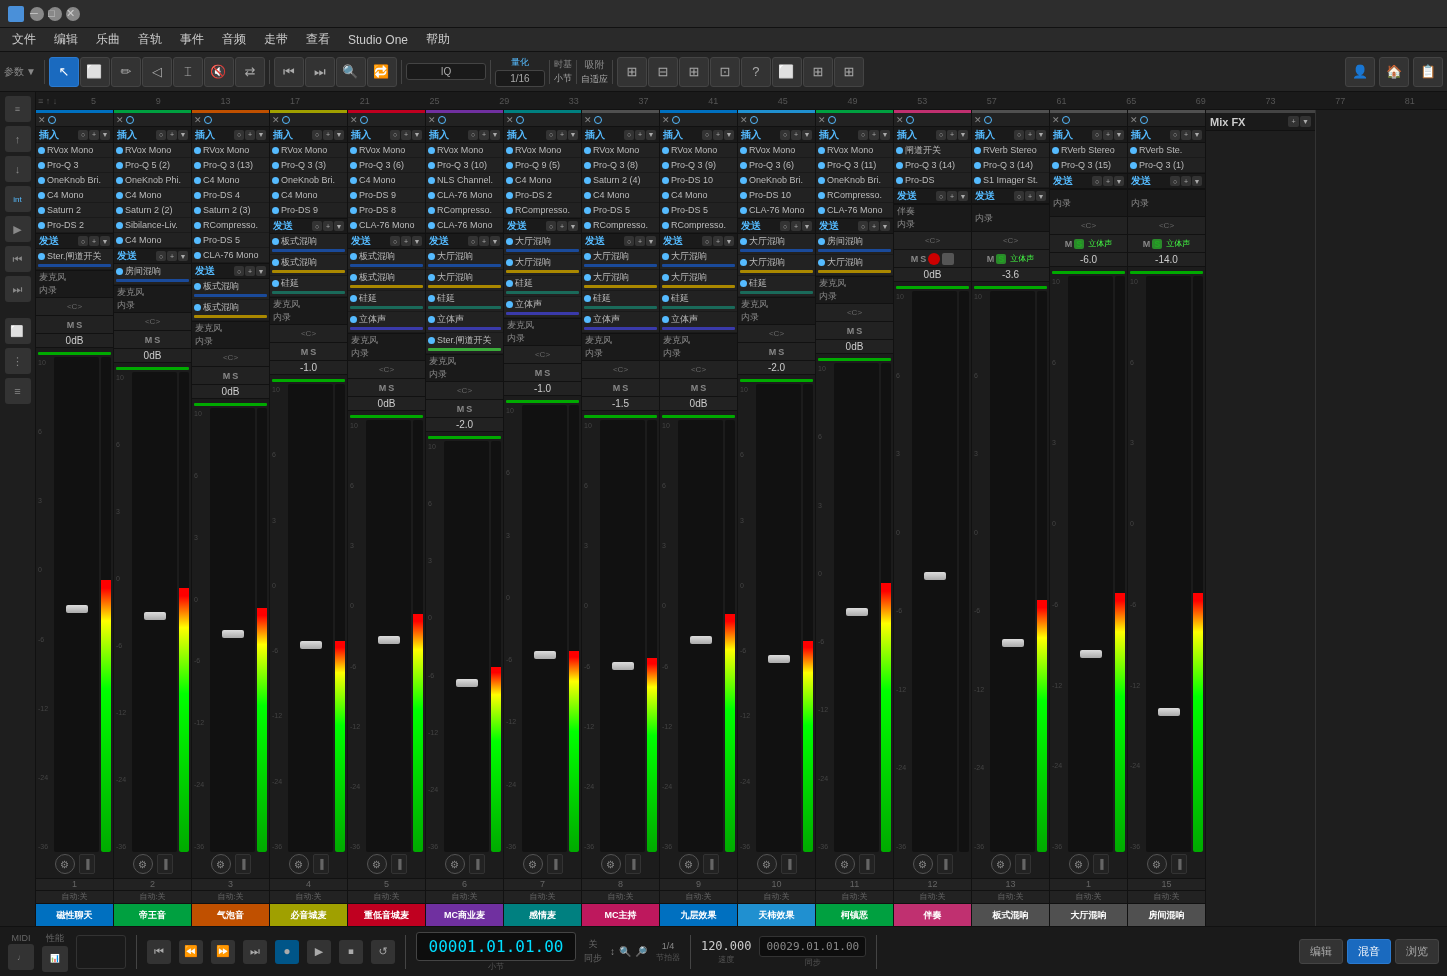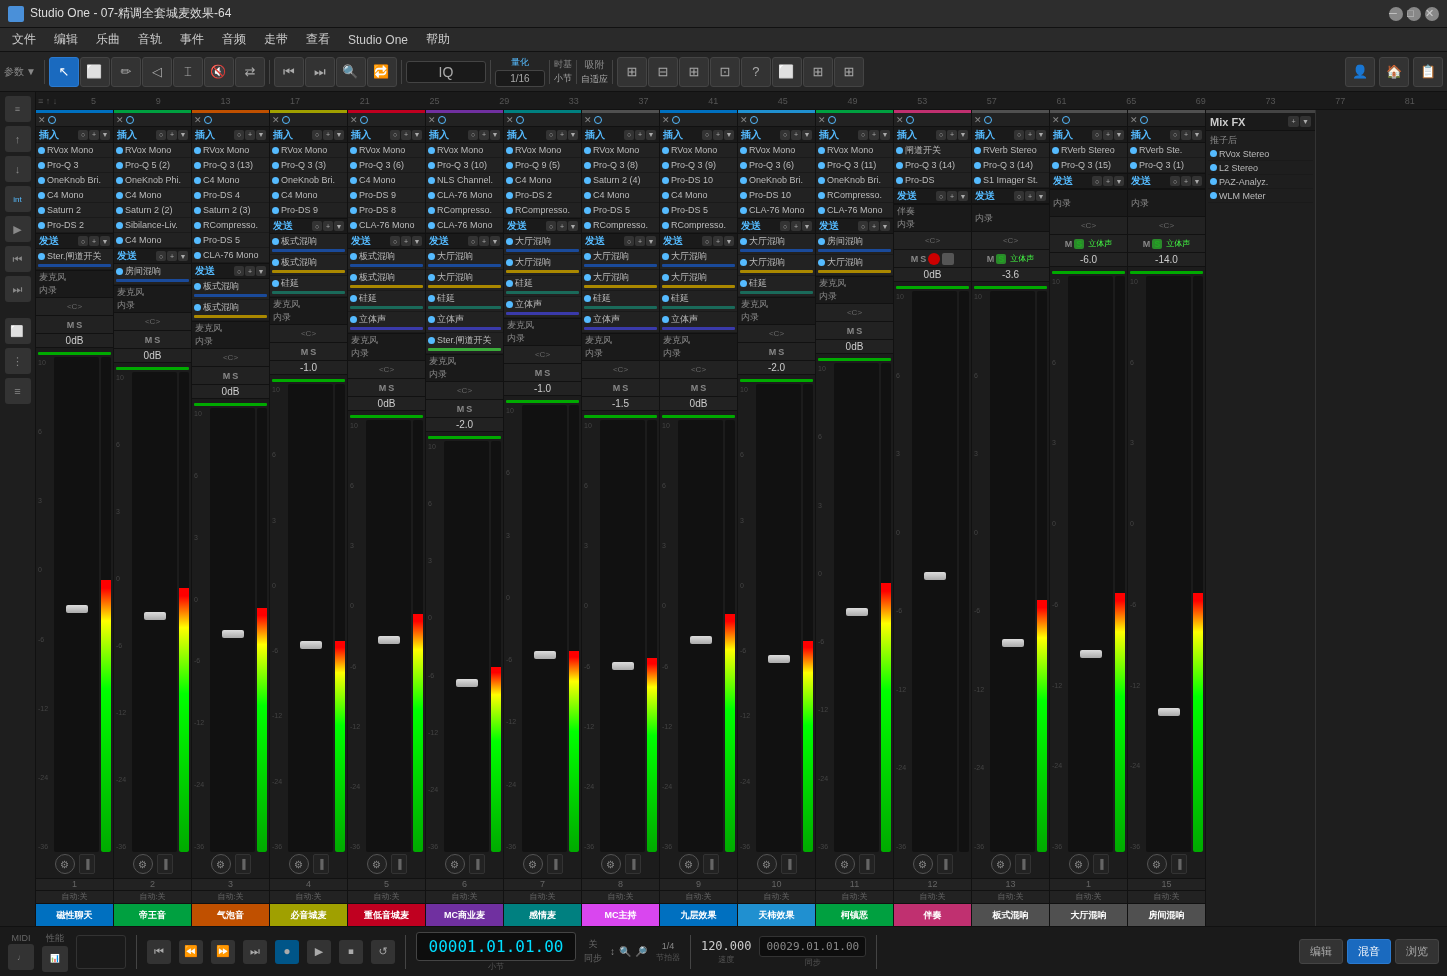--- a/index.html
+++ b/index.html
@@ -90,21 +90,21 @@
     .toolbar-group { display: flex; gap: 1px; }
 
     .toolbar-display {
       background: #1a1a1a;
       border: 1px solid #444;
       border-radius: 3px;
       padding: 2px 8px;
       min-width: 80px;
       text-align: center;
       color: #aaa;
-      font-size: 14px;
+      font-size: 10px;
     }
 
     
     #main-area {
       display: flex;
       height: calc(976px - 28px - 24px - 40px - 50px - 44px);
     }
 
     
     #left-panel {
@@ -212,21 +212,20 @@
     }
     .main-mixer-scroll::-webkit-scrollbar { height: 5px; }
     .main-mixer-scroll::-webkit-scrollbar-track { background: #111; }
     .main-mixer-scroll::-webkit-scrollbar-thumb { background: #444; border-radius: 2px; }
   </style>
 </head>
 <body>
 
 <div id="titlebar">
   <div class="app-icon"></div>
-  <span class="title-text">Studio One - 07-精调全套城麦效果-64</span>
   <div class="win-controls">
     <div class="win-btn min">─</div>
     <div class="win-btn max">□</div>
     <div class="win-btn close">✕</div>
   </div>
 </div>
 
 <div id="menubar">
   <div class="menu-item">文件</div>
   <div class="menu-item">编辑</div>
@@ -1210,21 +1209,21 @@
       <div style="position:absolute;bottom:0;left:0;width:100%;height:45%;background:linear-gradient(to top,#0a0,#0f0 60%,#ff0 85%,#f00 97%);"></div>
     </div>
   </div>
             <div style="display: flex; justify-content: center; gap: 4px; padding: 2px 0px;">
     <div style="width:20px;height:20px;border-radius:50%;border:1px solid #555;background:#222;display:flex;align-items:center;justify-content:center;font-size:10px;color:#888;cursor:pointer;">⚙</div>
     <div style="width:16px;height:20px;border-radius:2px;background:#222;border:1px solid #333;display:flex;align-items:center;justify-content:center;font-size:9px;color:#666;cursor:pointer;">▐</div>
   </div>
           </div>
           <div style="text-align: center; font-size: 9px; color: rgb(102, 102, 102); height: 13px; border-top: 1px solid rgb(17, 17, 17); border-bottom: 1px solid rgb(17, 17, 17);">8</div>
           <div style="text-align: center; font-size: 8px; color: rgb(102, 102, 102); height: 13px; border-bottom: 1px solid rgb(17, 17, 17);">自动:关</div>
-          <div style="height: 22px; display: flex; align-items: center; justify-content: center; font-size: 9px; font-weight: bold; color: rgb(255, 255, 255); background: #d946ef; cursor: pointer; overflow: hidden; text-overflow: ellipsis; white-space: nowrap;">MC主持</div>
+          <div style="height: 22px; display: flex; align-items: center; justify-content: center; font-size: 9px; font-weight: bold; color: rgb(255, 255, 255); background: #be185d; cursor: pointer; overflow: hidden; text-overflow: ellipsis; white-space: nowrap;">MC主持</div>
         </div>
         <div class="channel-strip" style="min-width: 78px; max-width: 78px; background: rgb(34, 34, 34); border-right: 1px solid rgb(17, 17, 17); display: flex; flex-direction: column; flex-shrink: 0;">
           <div style="height: 3px; background: rgb(0, 112, 192);"></div>
           <div style="display: flex; align-items: center; height: 14px; padding: 0px 2px; border-bottom: 1px solid rgb(17, 17, 17);">
     <span style="font-size:9px;color:#888;cursor:pointer;margin-right:2px;">✕</span>
     <div style="width:8px;height:8px;border-radius:50%;border:1px solid #5bf;cursor:pointer;"></div>
   </div>
           <div style="height: 16px; display: flex; align-items: center; justify-content: space-between; padding: 0px 3px; background: rgb(26, 26, 26); border-bottom: 1px solid rgb(17, 17, 17);">
     <span style="font-size:10px;color:#5bf;font-weight:bold;">插入</span>
     <div style="display:flex;gap:1px;">
@@ -1838,44 +1837,20 @@
         </div>
         <div style="min-width: 110px; max-width: 110px; background: rgb(30, 30, 30); border-right: 1px solid rgb(51, 51, 51); display: flex; flex-direction: column; flex-shrink: 0;">
   <div style="height:3px;background:#444;"></div>
   <div style="height:18px;background:#1a1a1a;display:flex;align-items:center;padding:0 4px;border-bottom:1px solid #111;">
     <span style="font-size:11px;color:#ccc;font-weight:bold;">Mix FX</span>
     <div style="margin-left:auto;display:flex;gap:1px;">
       <div style="width:11px;height:11px;background:#333;border-radius:2px;font-size:7px;color:#aaa;display:flex;align-items:center;justify-content:center;cursor:pointer;">+</div>
       <div style="width:11px;height:11px;background:#333;border-radius:2px;font-size:7px;color:#aaa;display:flex;align-items:center;justify-content:center;cursor:pointer;">▼</div>
     </div>
   </div>
-  <div style="padding:2px;">
-    <div style="height:14px;display:flex;align-items:center;font-size:9px;color:#888;padding:0 2px;cursor:pointer;">推子后</div>
-
-      <div style="height:14px;display:flex;align-items:center;padding:0 2px;border-bottom:1px solid #1a1a1a;cursor:pointer;">
-        <div style="width:7px;height:7px;border-radius:50%;background:#5bf;margin-right:2px;"></div>
-        <span style="font-size:9px;color:#bbb;">RVox Stereo</span>
-      </div>
-
-      <div style="height:14px;display:flex;align-items:center;padding:0 2px;border-bottom:1px solid #1a1a1a;cursor:pointer;">
-        <div style="width:7px;height:7px;border-radius:50%;background:#5bf;margin-right:2px;"></div>
-        <span style="font-size:9px;color:#bbb;">L2 Stereo</span>
-      </div>
-
-      <div style="height:14px;display:flex;align-items:center;padding:0 2px;border-bottom:1px solid #1a1a1a;cursor:pointer;">
-        <div style="width:7px;height:7px;border-radius:50%;background:#5bf;margin-right:2px;"></div>
-        <span style="font-size:9px;color:#bbb;">PAZ-Analyz.</span>
-      </div>
-
-      <div style="height:14px;display:flex;align-items:center;padding:0 2px;border-bottom:1px solid #1a1a1a;cursor:pointer;">
-        <div style="width:7px;height:7px;border-radius:50%;background:#5bf;margin-right:2px;"></div>
-        <span style="font-size:9px;color:#bbb;">WLM Meter</span>
-      </div>
-
-  </div>
 </div>
       </div>
 
   </div>
 </div>
 
 <div id="transport" style="height:50px;">
   <div style="display:flex;flex-direction:column;align-items:center;gap:1px;">
     <span style="font-size:9px;color:#666;">MIDI</span>
     <div class="left-btn" style="font-size:8px;">♩</div>

